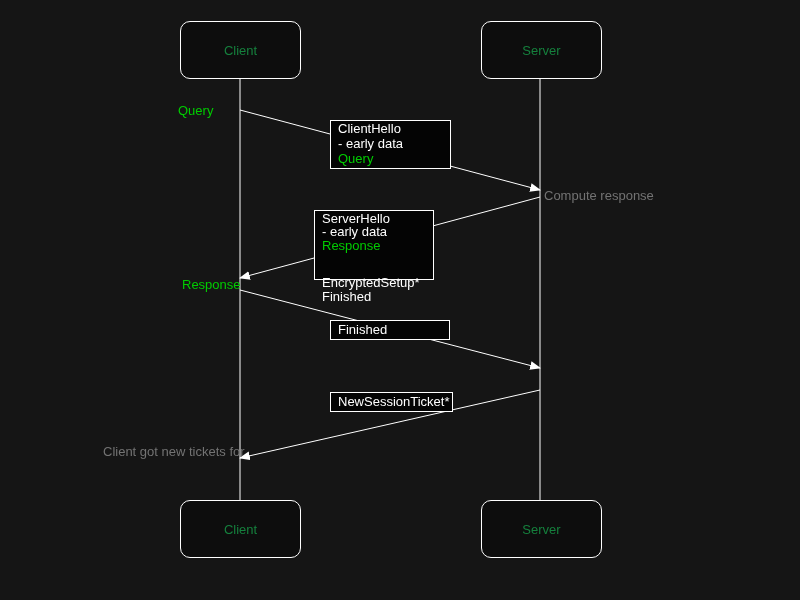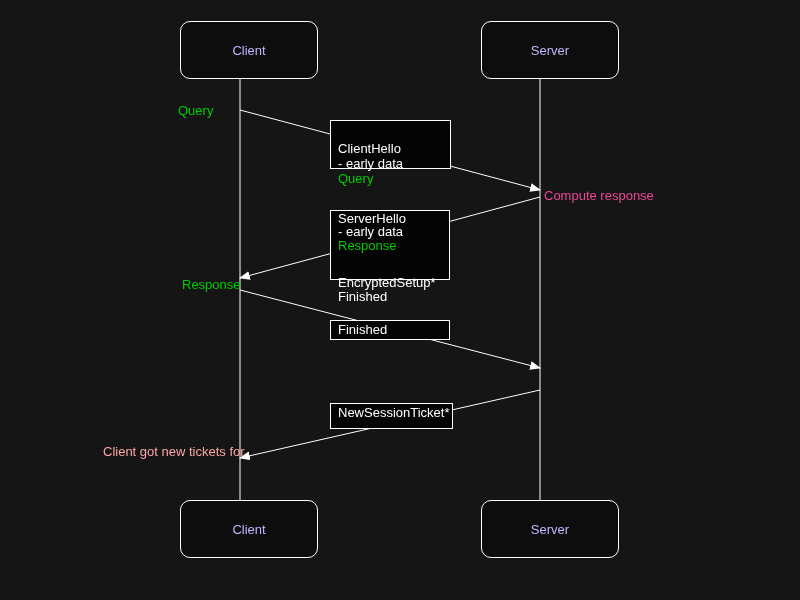--- a/index.html
+++ b/index.html
@@ -10,49 +10,49 @@
     height: 600px;
     background: #151515;
     font-family: "Liberation Sans", sans-serif;
     overflow: hidden;
   }
   svg#wires { position: absolute; left: 0; top: 0; }
   .wire { stroke: #ffffff; stroke-width: 1; fill: none; }
 
   .actor {
     position: absolute;
-    width: 138px;
+    width: 121px;
     height: 58px;
     border: 1px solid #ffffff;
     border-radius: 10px;
     background: #0d0d0d;
-    color: #c4b5fd;
+    color: #15803d;
     font-size: 13px;
     display: flex;
     align-items: center;
     justify-content: center;
   }
   #actor-client-top  { left: 180px; top: 21px; }
   #actor-server-top  { left: 481px; top: 21px; }
   #actor-client-bottom { left: 180px; top: 500px; }
   #actor-server-bottom { left: 481px; top: 500px; }
 
   .msgbox {
     position: absolute;
     border: 1px solid #ffffff;
     background: #040404;
     color: #ffffff;
     font-size: 13px;
     padding: 1px 7px;
   }
   .msgbox .ln { white-space: nowrap; }
-  #box-client-hello { left: 330px; top: 120px; width: 121px; height: 49px; line-height: 15px; padding-top: 20px; }
-  #box-server-hello { left: 330px; top: 210px; width: 120px; height: 70px; line-height: 13.4px; }
+  #box-client-hello { left: 330px; top: 120px; width: 121px; height: 49px; line-height: 15px; padding-top: 0; }
+  #box-server-hello { left: 314px; top: 210px; width: 120px; height: 70px; line-height: 13.4px; }
   #box-finished     { left: 330px; top: 320px; width: 120px; height: 20px; line-height: 16px; }
-  #box-new-session-ticket { left: 330px; top: 403px; width: 123px; height: 26px; line-height: 16px; }
+  #box-new-session-ticket { left: 330px; top: 392px; width: 123px; height: 20px; line-height: 16px; }
 
   .floatlabel {
     position: absolute;
     font-size: 13px;
     white-space: nowrap;
     line-height: 15px;
   }
   #label-query            { left: 178px; top: 103px; }
   #label-compute-response { left: 544px; top: 188px; }
   #label-response         { left: 182px; top: 277px; }
@@ -109,21 +109,21 @@
   <div class="msgbox" id="box-finished">
     <div class="ln" style="color: rgb(255, 255, 255);">Finished</div>
   </div>
 
   <div class="msgbox" id="box-new-session-ticket">
     <div class="ln" style="color: rgb(255, 255, 255);">NewSessionTicket*</div>
   </div>
 
   <div class="floatlabel" id="label-query" style="color: rgb(0, 204, 0);">Query</div>
 
-  <div class="floatlabel" id="label-compute-response" style="color: #ec4899;">Compute response</div>
+  <div class="floatlabel" id="label-compute-response" style="color: #737373;">Compute response</div>
 
   <div class="floatlabel" id="label-response" style="color: rgb(0, 204, 0);">Response</div>
 
-  <div class="floatlabel" id="label-note" style="color: #fca5a5;">
+  <div class="floatlabel" id="label-note" style="color: #737373;">
     <div>Client got new tickets for</div>
   </div>
 
 </div>
 
 </body></html>

